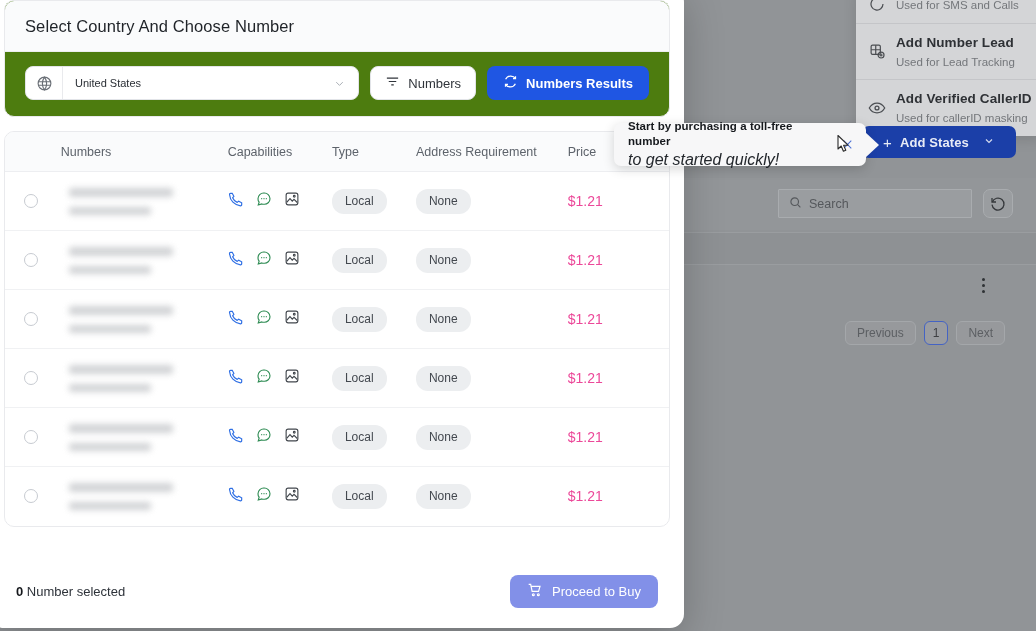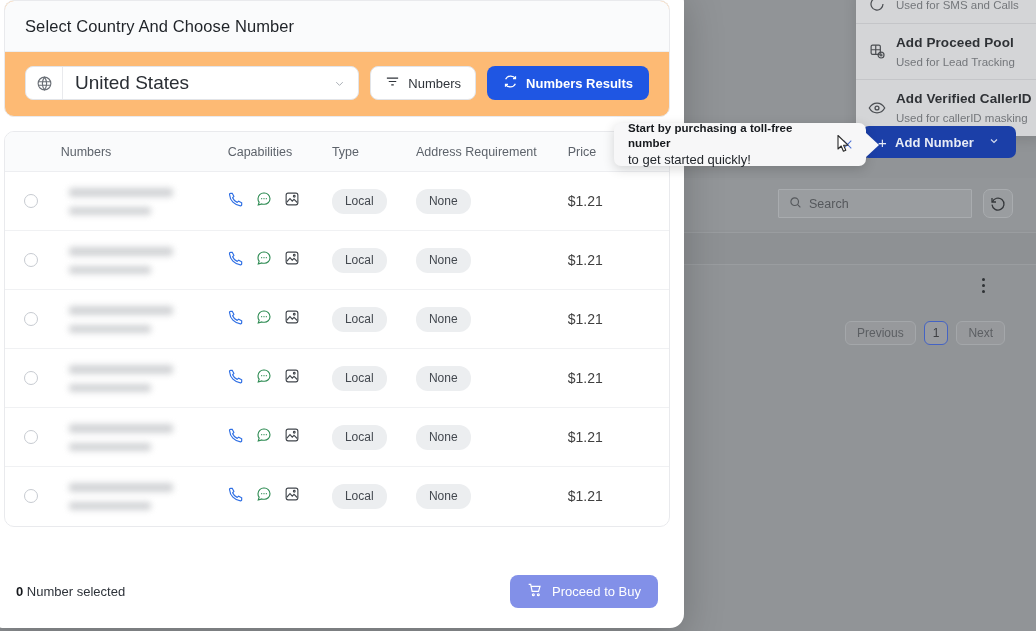--- a/index.html
+++ b/index.html
@@ -63,35 +63,35 @@
   .modal {
     position: absolute; left: -10px; top: -12px; width: 694px; height: 640px;
     background: #ffffff; border-radius: 14px;
     box-shadow: 0 10px 40px rgba(0,0,0,.22);
     display: flex; flex-direction: column;
     overflow: hidden;
   }
   .modal-inner { padding: 12px 14px 0 14px; display: flex; flex-direction: column; height: 100%; }
 
   .panel-top {
-    border: 1px solid #e9eaed; border-radius: 10px; background: #fdba74; overflow: hidden;
+    border: 1px solid #e9eaed; border-radius: 10px; background: #4d7c0f; overflow: hidden;
   }
   .panel-title-row { background: #fafbfc; padding: 16px 20px 15px; border-bottom: 1px solid #eceef0; }
   .panel-title { font-size: 16.5px; color: #1f2328; letter-spacing: .1px; }
 
   .controls { display: flex; align-items: center; gap: 11px; padding: 14px 20px 16px; }
   .country-select {
     flex: 1; height: 34px; border: 1px solid #e2e4e8; border-radius: 8px;
     display: flex; align-items: center; background: #fff; overflow: hidden;
   }
   .cs-globe {
     width: 37px; height: 100%; display: flex; align-items: center; justify-content: center;
     border-right: 1px solid #e9eaed; color: #6a6f76; flex: none;
   }
-  .cs-value { flex: 1; padding: 0 12px; font-size: 19px; color: #2a2e34; }
+  .cs-value { flex: 1; padding: 0 12px; font-size: 11px; color: #2a2e34; }
   .cs-chev { padding-right: 12px; color: #a7acb3; display: flex; align-items: center; }
 
   .btn-filter {
     height: 34px; padding: 0 14px; border: 1px solid #e2e4e8; border-radius: 8px;
     background: #fff; display: flex; align-items: center; gap: 8px;
     font-size: 13px; color: #30353b; flex: none;
   }
   .btn-refresh {
     height: 34px; padding: 0 16px; border-radius: 8px; border: none;
     background: #1f56e3; color: #fff; display: flex; align-items: center; gap: 8px;
@@ -135,21 +135,21 @@
   .caps { display: flex; align-items: center; gap: 12px; }
   .cap-phone { color: #2f6fe4; }
   .cap-chat  { color: #2f8c54; }
   .cap-mms   { color: #41464c; }
 
   .pill {
     display: inline-flex; align-items: center; justify-content: center;
     height: 25px; padding: 0 13px; border-radius: 12px;
     background: #eceef0; color: #43484f; font-size: 12px;
   }
-  .price { font-size: 14px; color: #404040; font-weight: 400; margin-top: 12px; }
+  .price { font-size: 14px; color: #ec4899; font-weight: 400; margin-top: 12px; }
 
   .modal-footer {
     margin-top: auto; display: flex; align-items: center; justify-content: space-between;
     padding: 16px 12px 20px 12px;
   }
   .sel-count { font-size: 13px; color: #2d3239; }
   .sel-count b { font-weight: 700; color: #15181c; }
   .btn-buy {
     height: 33px; padding: 0 17px; border-radius: 8px; border: none;
     background: #8290e8; color: #fff; display: flex; align-items: center; gap: 9px;
@@ -158,21 +158,21 @@
 
   
   .tooltip {
     position: absolute; left: 614px; top: 123px; width: 252px; height: 43px;
     background: #f7f7f8; border-radius: 7px;
     box-shadow: 0 3px 12px rgba(0,0,0,.16);
     display: flex; align-items: center; padding: 0 12px 0 14px;
   }
   .tt-text { flex: 1; text-align: left; padding-right: 6px; }
   .tt-l1 { font-size: 11.5px; font-weight: 700; color: #16191d; line-height: 1.3; letter-spacing: .05px; }
-  .tt-l2 { font-size: 13px; color: #23272c; line-height: 1.35; }
+  .tt-l2 { font-size: 16px; color: #23272c; line-height: 1.35; font-style: italic; }
   .tt-close { color: #4a6fd6; width: 14px; display: flex; align-items: center; justify-content: center; flex: none; }
   .tt-arrow {
     position: absolute; right: -13px; top: 50%; transform: translateY(-50%);
     width: 0; height: 0;
     border-top: 13px solid transparent; border-bottom: 13px solid transparent;
     border-left: 14px solid #f7f7f8;
   }
   .cursor { position: absolute; left: 836px; top: 134px; width: 16px; height: 20px; }
 </style>
 </head>
@@ -197,41 +197,41 @@
     <div class="bg-dd-item">
       <span class="bg-dd-ico">
         <svg width="17" height="17" viewBox="0 0 24 24" fill="none" stroke="currentColor" stroke-width="1.7">
           <rect x="3" y="3" width="13" height="13" rx="2"></rect>
             <path d="M3 9.5h13M9.5 3v13"></path>
           <circle cx="17" cy="17" r="4.2"></circle>
             <path d="M17 14.8v4.4M14.8 17h4.4"></path>
         </svg>
       </span>
       <span class="bg-dd-txt">
-        <span class="bg-dd-title">Add Proceed Pool</span>
+        <span class="bg-dd-title">Add Number Lead</span>
         <span class="bg-dd-sub">Used for Lead Tracking</span>
       </span>
     </div>
     <div class="bg-dd-item">
       <span class="bg-dd-ico">
         <svg width="18" height="18" viewBox="0 0 24 24" fill="none" stroke="currentColor" stroke-width="1.7">
             <path d="M1.7 12S5.5 5.5 12 5.5 22.3 12 22.3 12 18.5 18.5 12 18.5 1.7 12 1.7 12z"></path>
             <circle cx="12" cy="12" r="2.6"></circle>
           </svg>
       </span>
       <span class="bg-dd-txt">
         <span class="bg-dd-title">Add Verified CallerID</span>
         <span class="bg-dd-sub">Used for callerID masking</span>
       </span>
     </div>
   </div>
 
   <div class="bg-addnum">
     <span class="plus">+</span>
-    <span>Add Number</span>
+    <span>Add States</span>
     <span class="chev">
       <svg width="12" height="12" viewBox="0 0 24 24" fill="none" stroke="currentColor" stroke-width="2.4">
           <path d="M6 9l6 6 6-6"></path>
         </svg>
     </span>
   </div>
 
   <div class="bg-toolbar"></div>
 
   <div class="bg-search">

